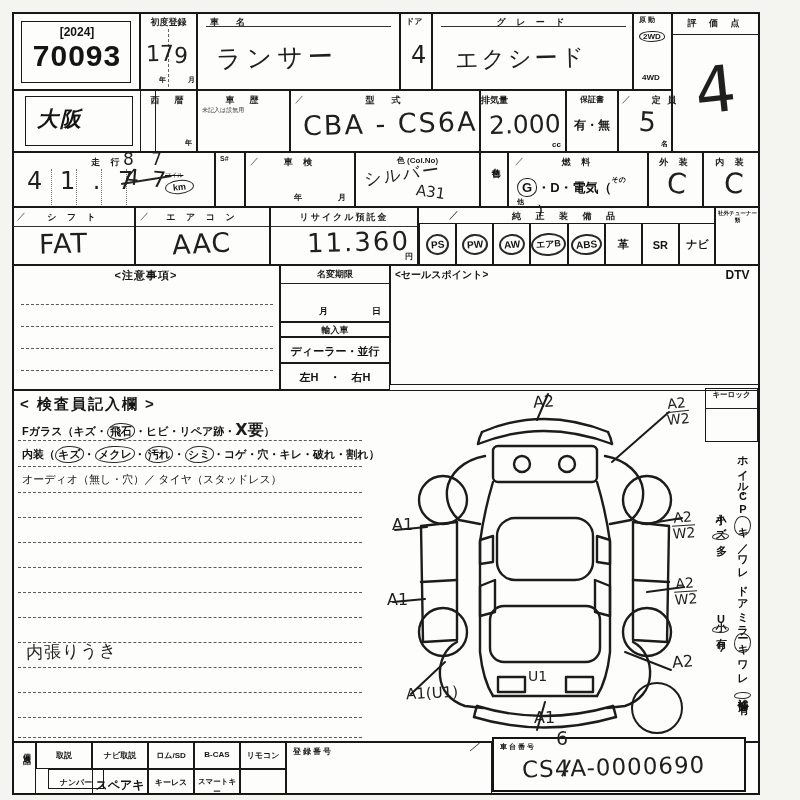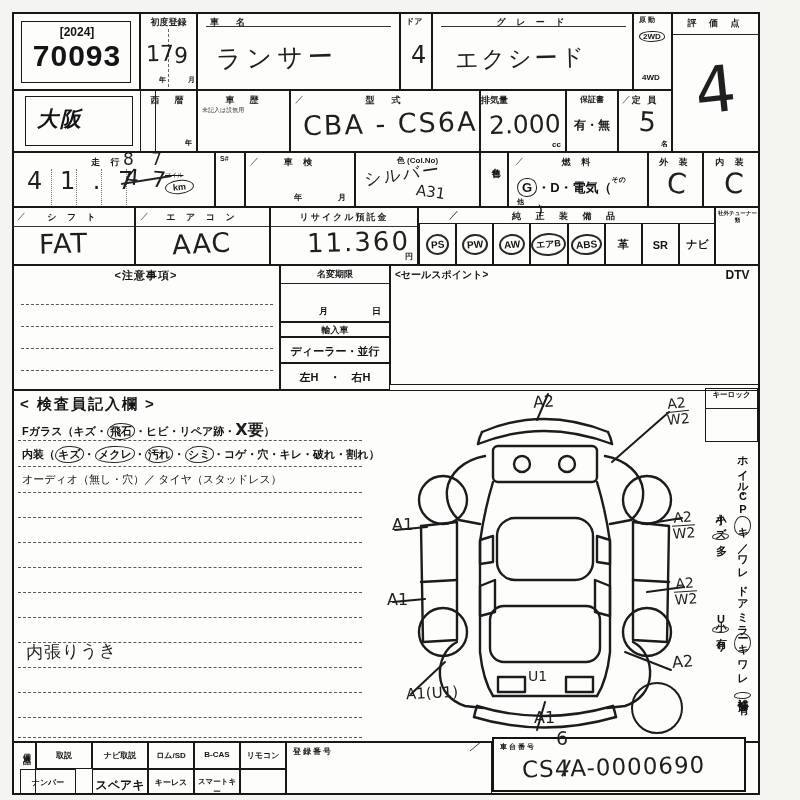--- a/index.html
+++ b/index.html
@@ -107,21 +107,21 @@
   <div class="abs" style="right:4px;bottom:2px;font-size:8px;font-weight:bold;">cc</div>
 </div>
 
 <div class="cell" style="left:566px;top:90px;width:52px;height:62px;">
   <div class="abs lbl" style="left:0;top:3px;width:100%;text-align:center;font-size:8px;">保証書</div>
   <div class="abs" style="left:0;top:26px;width:100%;text-align:center;font-size:12px;font-weight:bold;">有・無</div>
 </div>
 
 <div class="cell" style="left:618px;top:90px;width:54px;height:62px;">
   <div class="abs" style="left:3px;top:2px;font-size:9px;">／</div>
-  <div class="abs lbl" style="left:0;top:3px;width:100%;text-align:center;letter-spacing:2px;">定 員</div>
+  <div class="abs lbl" style="left:0;top:3px;width:100%;text-align:center;letter-spacing:2px;padding-left:20px;">定 員</div>
   <div class="hand abs" style="left:20px;top:15px;font-size:27px;transform:rotate(4deg);">5</div>
   <div class="abs" style="right:3px;bottom:2px;font-size:7px;font-weight:bold;">名</div>
 </div>
 
 <div class="cell" style="left:12px;top:152px;width:203px;height:55px;">
   <div class="abs lbl" style="left:78px;top:3px;letter-spacing:4px;">走 行</div>
   <div class="hand abs" style="left:110px;top:-4px;font-size:17px;letter-spacing:6px;">8 7</div>
   <div class="dotv" style="left:38px;top:16px;height:36px;"></div>
   <div class="dotv" style="left:63px;top:16px;height:36px;"></div>
   <div class="dotv" style="left:88px;top:16px;height:36px;"></div>
@@ -394,21 +394,21 @@
 <div class="cell" style="left:148px;top:742px;width:46px;height:27px;">
     <div class="abs" style="left:0;top:7px;width:100%;text-align:center;font-size:8px;font-weight:bold;">ロム/SD</div>
   </div>
 <div class="cell" style="left:194px;top:742px;width:46px;height:27px;">
     <div class="abs" style="left:0;top:7px;width:100%;text-align:center;font-size:8px;font-weight:bold;">B-CAS</div>
   </div>
 <div class="cell" style="left:240px;top:742px;width:46px;height:27px;">
     <div class="abs" style="left:0;top:7px;width:100%;text-align:center;font-size:8px;font-weight:bold;">リモコン</div>
   </div>
 
-<div class="cell" style="left:20px;top:769px;width:56px;height:26px;padding-left:32px;">
+<div class="cell" style="left:48px;top:769px;width:56px;height:20px;padding-left:32px;">
     <div class="abs" style="left:0;top:7px;width:100%;text-align:center;font-size:8px;font-weight:bold;">ナンバー</div>
   </div>
 <div class="cell" style="left:92px;top:769px;width:56px;height:26px;">
     <div class="abs" style="left:0;top:7px;width:100%;text-align:center;font-size:12px;font-weight:bold;">スペアキー</div>
   </div>
 <div class="cell" style="left:148px;top:769px;width:46px;height:26px;">
     <div class="abs" style="left:0;top:7px;width:100%;text-align:center;font-size:8px;font-weight:bold;">キーレス</div>
   </div>
 <div class="cell" style="left:194px;top:769px;width:46px;height:26px;">
     <div class="abs" style="left:0;top:7px;width:100%;text-align:center;font-size:7.5px;font-weight:bold;">スマートキー</div>

